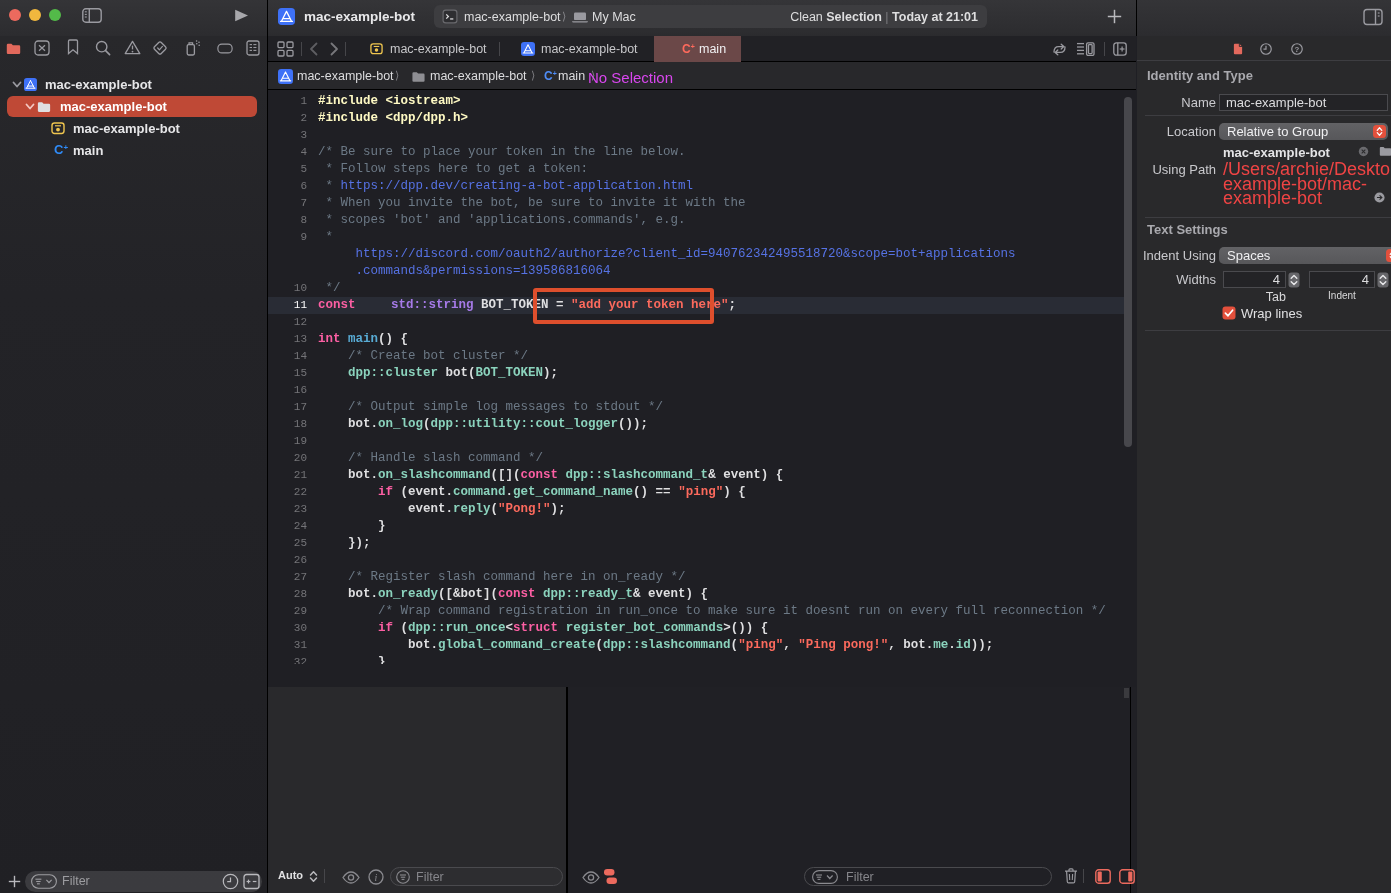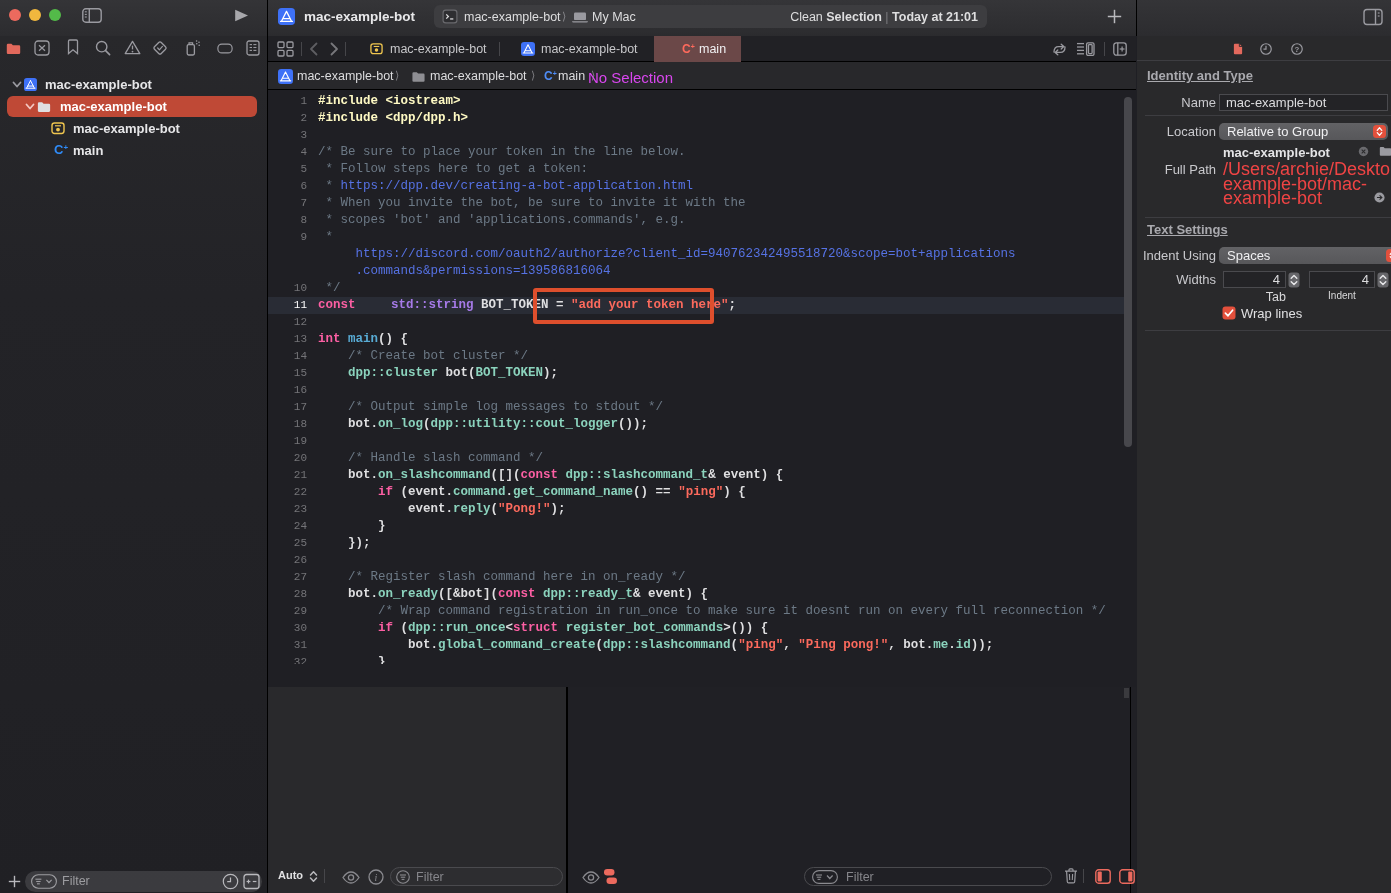--- a/index.html
+++ b/index.html
@@ -40,21 +40,21 @@
 .vdiv { position:absolute; top:687px; width:2px; height:206px; background:#000; }
 
 #nav { position:absolute; left:0; top:36px; width:268px; height:857px; background:linear-gradient(180deg,#28282b 0%,#232327 30%,#202024 100%); border-right:1px solid #000; }
 #navicons { position:absolute; left:0; top:0; width:268px; height:28px; }
 .trow { position:absolute; left:0; width:268px; height:22px; color:#e4e4e6; font-size:13px; }
 .trow span.lbl { position:absolute; top:3px; }
 #filterbar { position:absolute; left:0; top:834px; width:267px; height:25px; }
 
 #insp { position:absolute; left:1137px; top:36px; width:254px; height:857px; background:#29292b; color:#d9d9db; font-size:13px; }
 .ilbl { position:absolute; text-align:right; color:#c9c9cd; font-size:13px; }
-.ihdr { position:absolute; left:10px; font-weight:700; color:#a9a9ae; font-size:13px;text-decoration:underline; }
+.ihdr { position:absolute; left:10px; font-weight:700; color:#a9a9ae; font-size:13px; }
 .isep { position:absolute; height:1px; background:#3d3d41; }
 .ifield { position:absolute; background:#232326; border:1px solid #4a4a4e; color:#dcdcde; font-size:13px; }
 .dropdown { position:absolute; height:17px; background:linear-gradient(180deg,#626265,#57575a); border-radius:5px; color:#f0f0f2; font-size:13px; }
 .dropstep { position:absolute; right:2px; top:2px; width:13px; height:13px; background:#e3503c; border-radius:3.5px; }
 svg { display:block; }
 </style></head><body>
 <div id="win">
 <div id="titlebar"></div>
 <div id="sidebar-strip">
 <span class="abs" style="left:9px;top:9px;width:12px;height:12px;border-radius:50%;background:#ec6a5e"></span>
@@ -450,21 +450,21 @@
         </span>
       </div>
 <span class="abs" style="left:86px;top:109px;color:#e4e4e6;font-size:13px;font-weight:600">mac-example-bot</span>
 <svg class="abs" style="left:221px;top:110px" width="11" height="11" viewBox="0 0 14 14">
         <circle cx="7" cy="7" r="6" fill="#6a6a6e"></circle>
         <path d="M4.7 4.7 L9.3 9.3 M9.3 4.7 L4.7 9.3" stroke="#2a2a2c" stroke-width="1.3"></path>
       </svg>
 <svg class="abs" style="left:242px;top:110px" width="13" height="11" viewBox="0 0 15 13">
         <path d="M0.8 2.4 a1.1 1.1 0 0 1 1.1 -1.1 h3.3 l1.4 1.4 h6.5 a1.1 1.1 0 0 1 1.1 1.1 v6.6 a1.1 1.1 0 0 1 -1.1 1.1 h-11.2 a1.1 1.1 0 0 1 -1.1 -1.1 z" fill="#9a9aa0"></path>
       </svg>
-<div class="ilbl" style="left:0px;top:126px;width:79px">Full Path</div>
+<div class="ilbl" style="left:0px;top:126px;width:79px">Using Path</div>
 <div class="abs" style="left:86px;top:126px;width:152px;color:#ef4444;font-size:18px;line-height:14.5px">/Users/archie/Desktop/mac-example-bot/mac-example-bot</div>
 <svg class="abs" style="left:237px;top:156px" width="11" height="11" viewBox="0 0 13 13">
         <circle cx="6.5" cy="6.5" r="6" fill="#9a9aa0"></circle>
         <path d="M3.5 6.5 h5.4 M6.6 4 l2.7 2.5 l-2.7 2.5" stroke="#29292b" stroke-width="1.3" fill="none"></path>
       </svg>
 <div class="isep" style="left:8px;top:181px;width:246px"></div>
 <div class="ihdr" style="top:186px">Text Settings</div>
 <div class="ilbl" style="left:0px;top:212px;width:79px">Indent Using</div>
 <div class="dropdown" style="left:82px;top:211px;width:182px">
         <span class="abs" style="left:8px;top:1px">Spaces</span>

